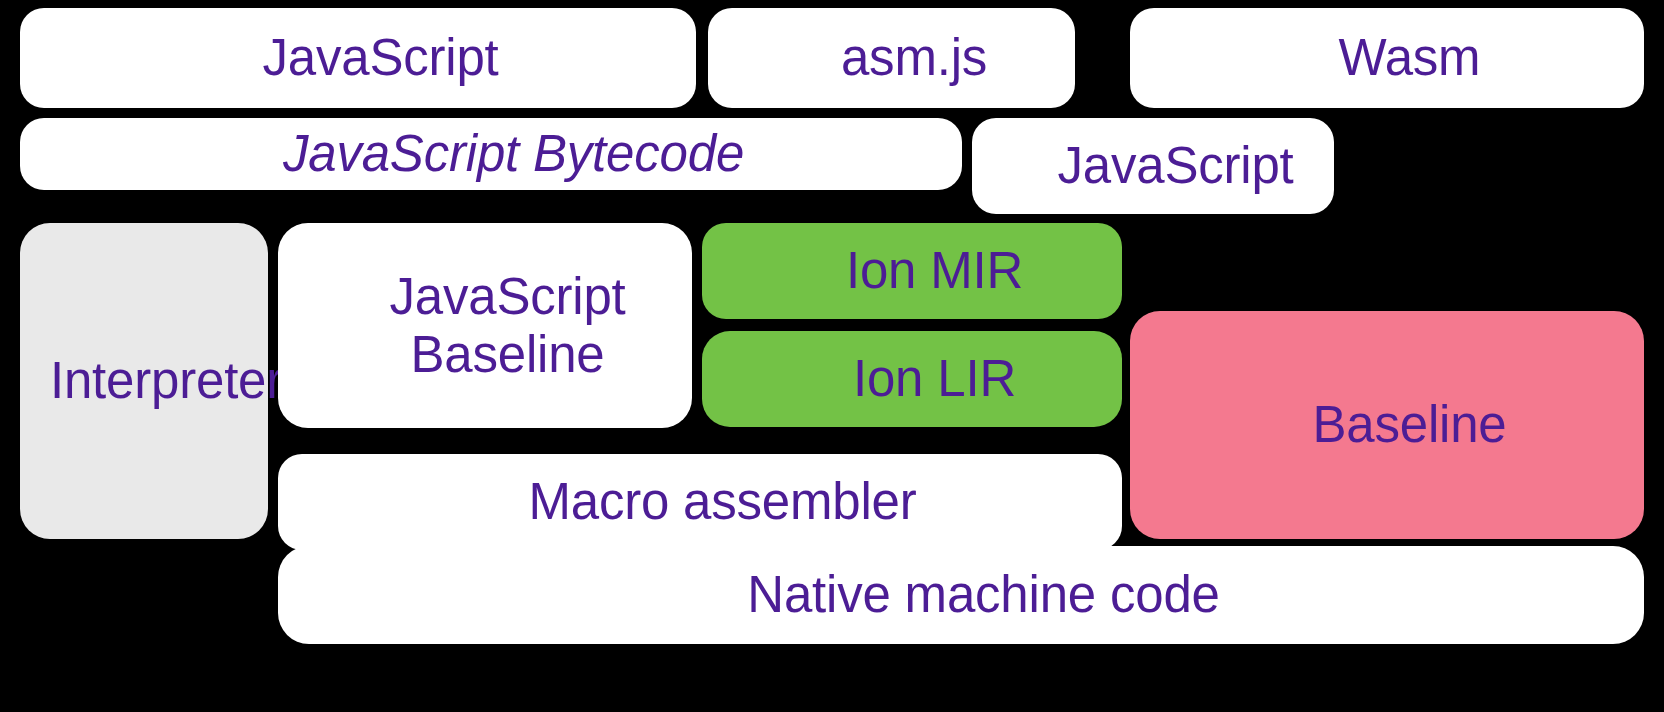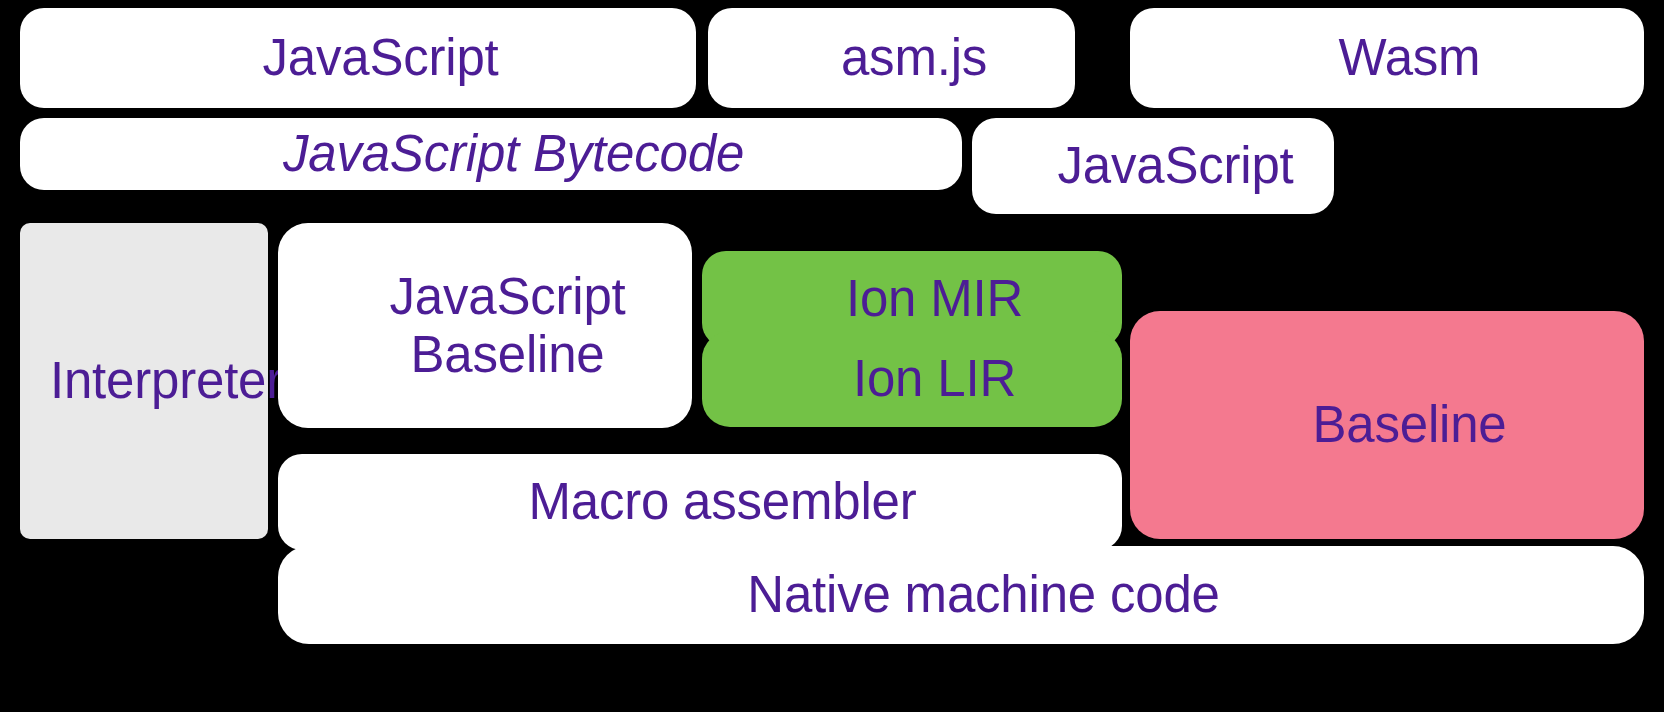--- a/index.html
+++ b/index.html
@@ -46,26 +46,26 @@
   <div class="box short" style="left:20px; top:8px; width:676px; height:100px;">JavaScript</div>
 
   <div class="box short" style="left:708px; top:8px; width:367px; height:100px;">asm.js</div>
 
   <div class="box short" style="left:1130px; top:8px; width:514px; height:100px;">Wasm</div>
 
   <div class="box short" style="left:20px; top:118px; width:942px; height:72px;font-style:italic;">JavaScript Bytecode</div>
 
   <div class="box short" style="left:972px; top:118px; width:362px; height:96px;">JavaScript</div>
 
-  <div class="box gray tall" style="left:20px; top:223px; width:248px; height:316px;border-radius:10px;">Interpreter</div>
+  <div class="box gray tall" style="left:20px; top:223px; width:248px; height:316px;">Interpreter</div>
 
   <div class="box tall" style="left:278px; top:223px; width:414px; height:205px;">JavaScript
 Baseline</div>
 
-  <div class="box green short" style="left:702px; top:223px; width:420px; height:96px;margin-top:28px;">Ion MIR</div>
+  <div class="box green short" style="left:702px; top:223px; width:420px; height:96px;">Ion MIR</div>
 
   <div class="box green short" style="left:702px; top:331px; width:420px; height:96px;border-radius:28px;">Ion LIR</div>
 
   <div class="box pink tall" style="left:1130px; top:311px; width:514px; height:228px;">Baseline</div>
 
   <div class="box short" style="left:278px; top:438px; width:844px; height:96px;margin-top:16px;">Macro assembler</div>
 
   <div class="box short" style="left:278px; top:546px; width:1366px; height:98px;border-radius:31px;">Native machine code</div>
 
 </div>

